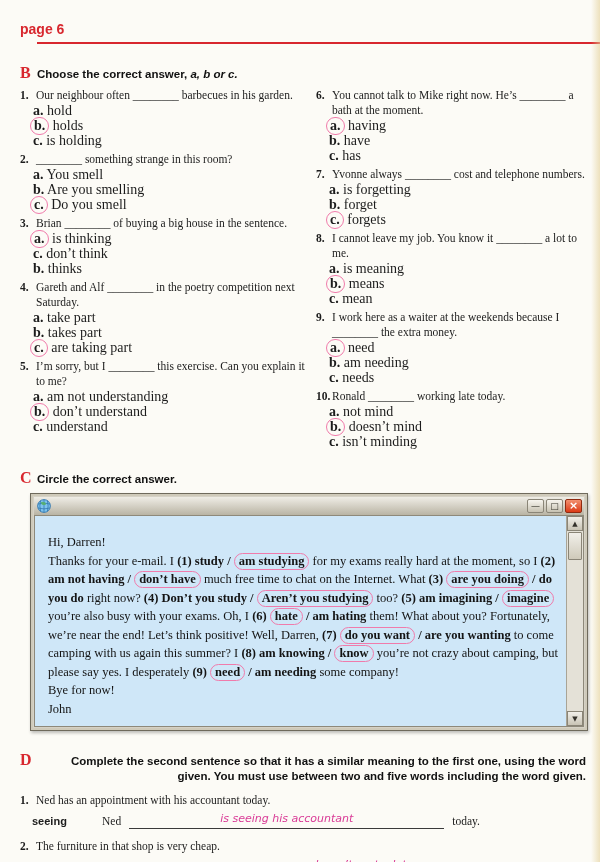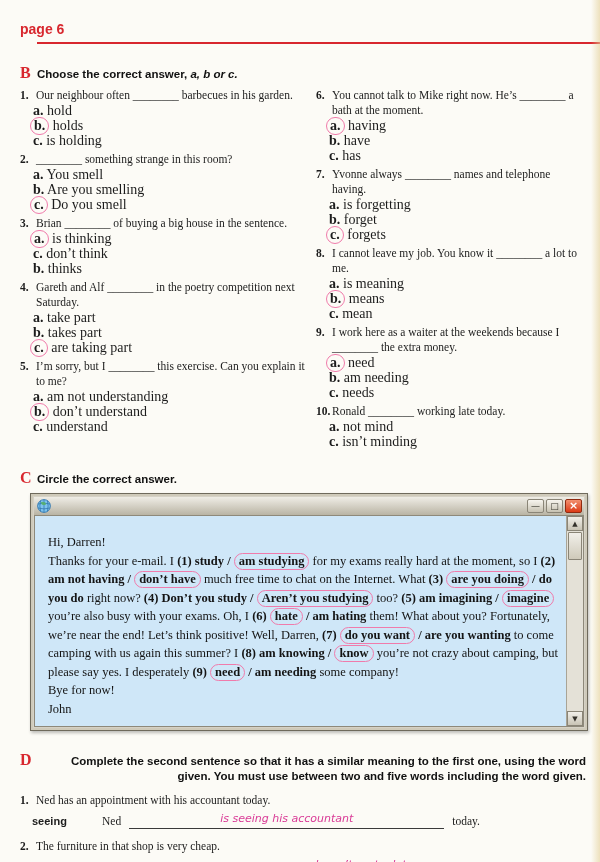--- a/index.html
+++ b/index.html
@@ -186,21 +186,21 @@
               <span class="q-num">6.</span>
               <span class="q-text">You cannot talk to Mike right now. He’s ________ a bath at the moment.</span>
             </div>
             <div class="opt"><span class="opt-letter circled">a.</span><span class="opt-text"> having</span></div>
             <div class="opt"><span class="opt-letter">b.</span><span class="opt-text"> have</span></div>
             <div class="opt"><span class="opt-letter">c.</span><span class="opt-text"> has</span></div>
           </div>
           <div class="question">
             <div class="q-line">
               <span class="q-num">7.</span>
-              <span class="q-text">Yvonne always ________ names and telephone having.</span>
+              <span class="q-text">Yvonne always ________ cost and telephone numbers.</span>
             </div>
             <div class="opt"><span class="opt-letter">a.</span><span class="opt-text"> is forgetting</span></div>
             <div class="opt"><span class="opt-letter">b.</span><span class="opt-text"> forget</span></div>
             <div class="opt"><span class="opt-letter circled">c.</span><span class="opt-text"> forgets</span></div>
           </div>
           <div class="question">
             <div class="q-line">
               <span class="q-num">8.</span>
               <span class="q-text">I cannot leave my job. You know it ________ a lot to me.</span>
             </div>
@@ -216,20 +216,21 @@
             <div class="opt"><span class="opt-letter circled">a.</span><span class="opt-text"> need</span></div>
             <div class="opt"><span class="opt-letter">b.</span><span class="opt-text"> am needing</span></div>
             <div class="opt"><span class="opt-letter">c.</span><span class="opt-text"> needs</span></div>
           </div>
           <div class="question">
             <div class="q-line">
               <span class="q-num">10.</span>
               <span class="q-text">Ronald ________ working late today.</span>
             </div>
             <div class="opt"><span class="opt-letter">a.</span><span class="opt-text"> not mind</span></div>
+            <div class="opt"><span class="opt-letter circled">b.</span><span class="opt-text"> doesn’t mind</span></div>
             <div class="opt"><span class="opt-letter">c.</span><span class="opt-text"> isn’t minding</span></div>
           </div>
         </div>
     </div>
   </section>
 
   <section class="section-c">
     <div class="section-head">
       <span class="section-letter">C</span>
       <span class="section-title">Circle the correct answer.</span>

